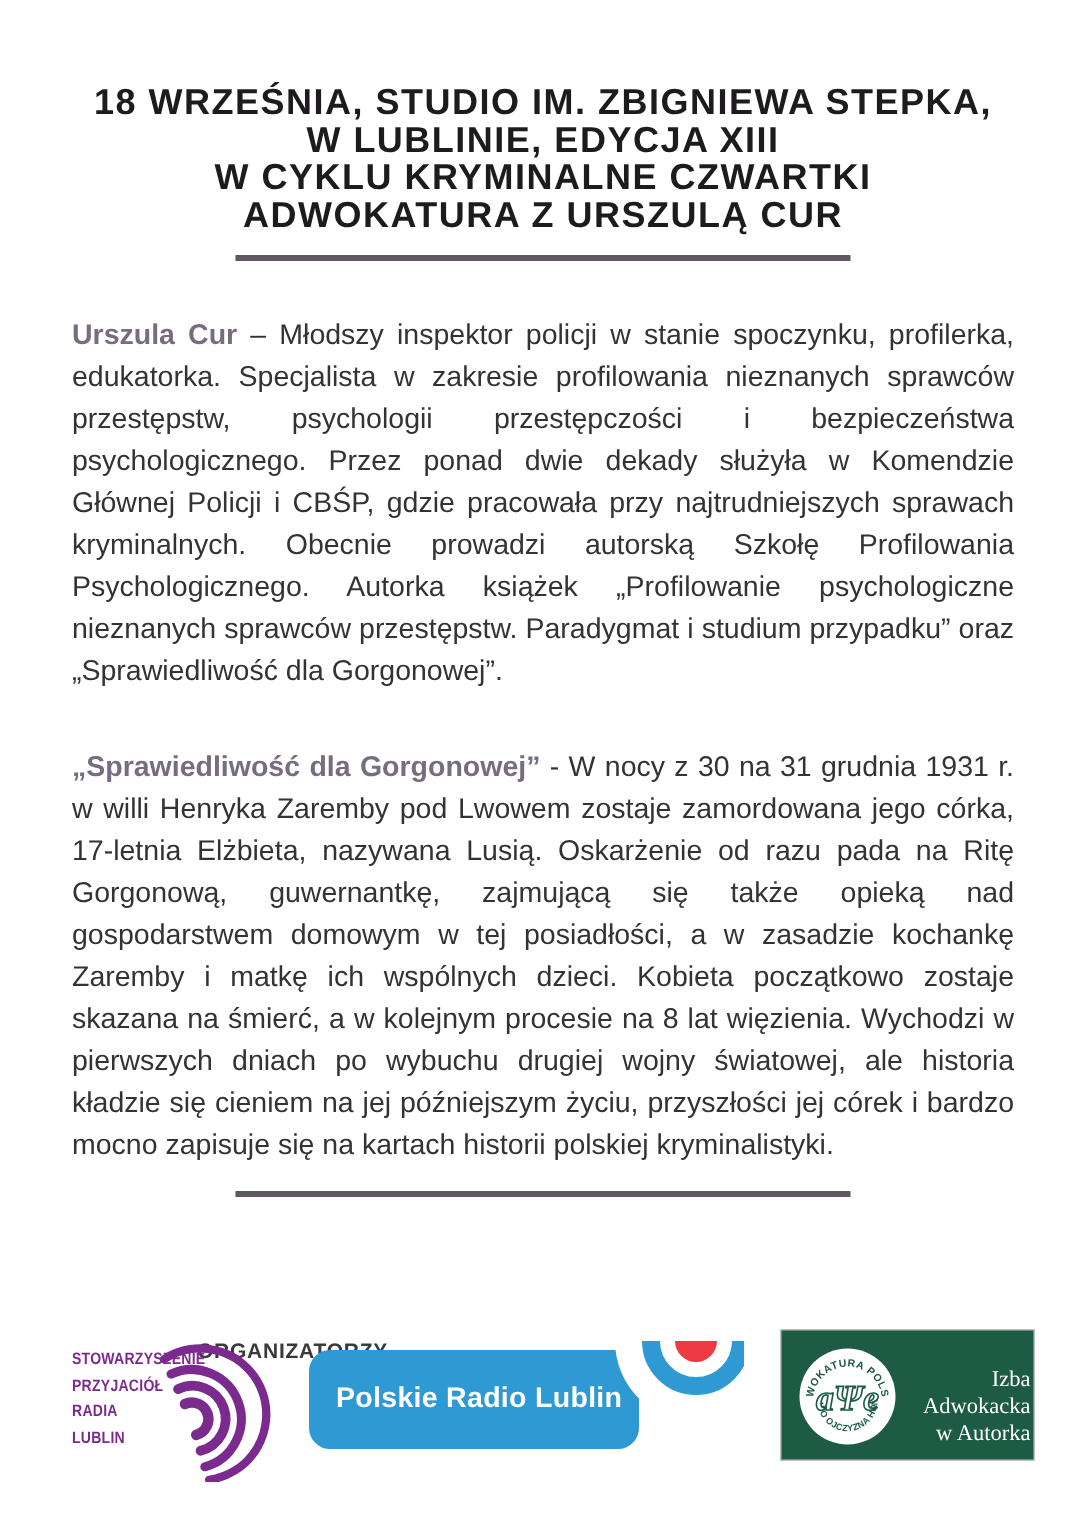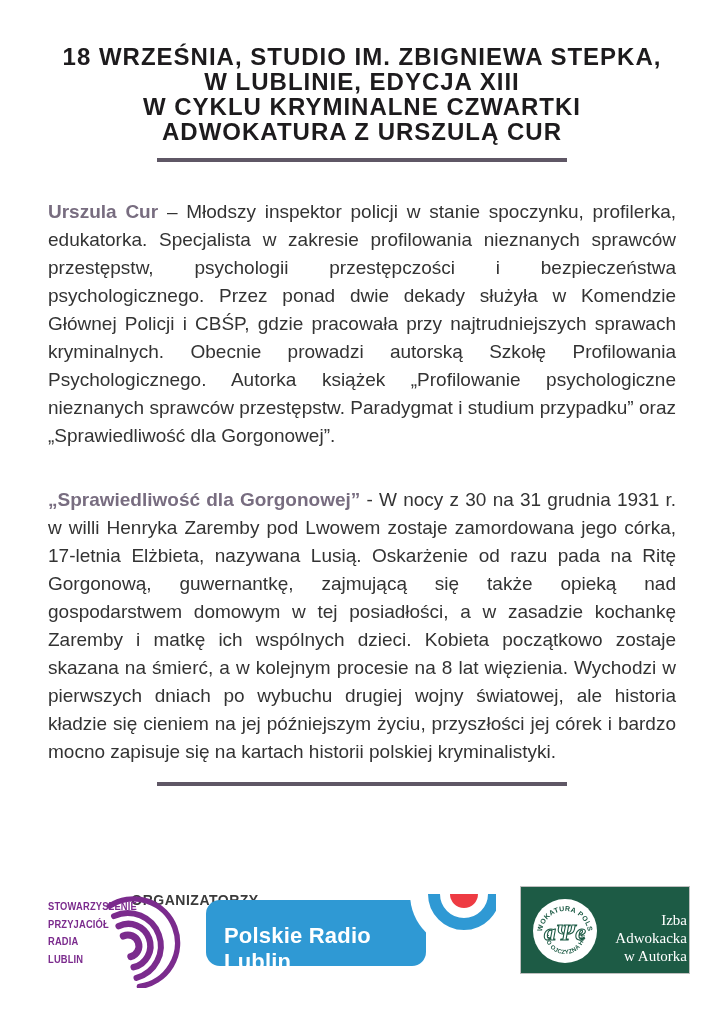--- a/index.html
+++ b/index.html
@@ -1,20 +1,20 @@
 <!DOCTYPE html>
 <html lang="pl"><head>
 <meta charset="utf-8">
 <style>
   html,body{margin:0;padding:0;background:#ffffff;}
   .page{
     position:relative;
     width:724px;height:1024px;
     box-sizing:border-box;
-    padding:44px 48px 0;
+    padding:56px 48px 0;
     background:#ffffff;
     overflow:hidden;
     font-family:"Liberation Sans",sans-serif;
   }
   .title{
     text-align:center;
     font-weight:bold;
     font-size:24px;
     line-height:25px;
     letter-spacing:1px;
@@ -67,23 +67,23 @@
     font-weight:bold;font-size:11px;line-height:17.5px;
     color:#7b2b8d;letter-spacing:0.2px;
     transform:scaleX(0.85);transform-origin:left top;
     white-space:nowrap;
   }
   .logo-spr svg{position:absolute;left:52px;top:6px;}
 
   
   .logo-prl{position:absolute;left:206px;top:894px;width:290px;height:78px;}
   .logo-prl .banner-text{
-    position:absolute;left:18px;top:16px;width:200px;height:78px;
+    position:absolute;left:18px;top:0;width:200px;height:78px;
     display:flex;align-items:center;
-    font-weight:bold;font-size:22px;letter-spacing:0.2px;color:#ffffff;
+    font-weight:bold;font-size:19px;letter-spacing:0.2px;color:#ffffff;
   }
 
   
   .logo-iaw{
     position:absolute;left:520px;top:886px;width:170px;height:88px;
     background:#1d5b45;border:1px solid #bfbfbf;box-sizing:border-box;
   }
   .logo-iaw svg{position:absolute;left:6px;top:6px;}
   .logo-iaw .label{
     position:absolute;left:80px;top:24px;width:86px;

